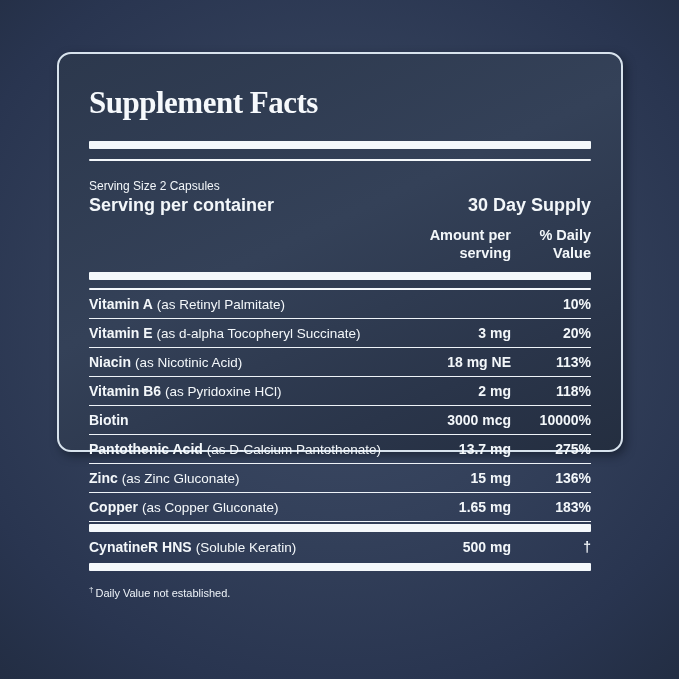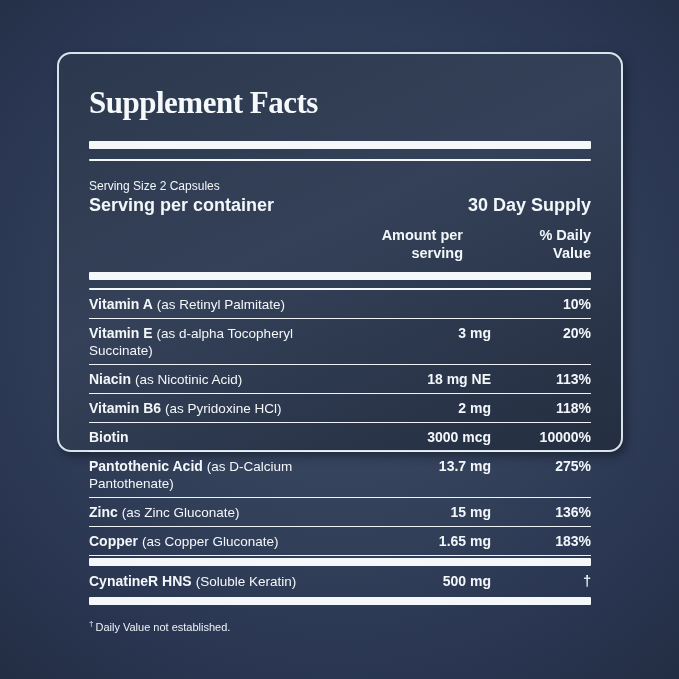--- a/index.html
+++ b/index.html
@@ -26,28 +26,28 @@
   }
   .bar{background:#f4f8fb;border-radius:1px;}
   .bar.thick{height:8px;}
   .bar.thin{height:2px;}
   .b1{margin-top:22px;}
   .t1{margin-top:10px;}
   .serving-size{margin-top:17px;font-size:12px;line-height:17px;}
   .serving-row{margin-top:2px;display:flex;justify-content:space-between;
     font-size:18px;font-weight:bold;line-height:17px;}
   .col-headers{display:flex;margin-top:12px;font-size:14.5px;font-weight:bold;
-    line-height:18px;text-align:right;white-space:pre-line;gap:48px;}
+    line-height:18px;text-align:right;white-space:pre-line;}
   .col-headers .spacer{flex:1;}
   .col-amount{width:120px;}
   .col-dv{width:80px;}
   .b2{margin-top:10px;}
   .t2{margin-top:8px;}
   .row{display:flex;align-items:baseline;padding:5.5px 0;
-    border-bottom:1.5px solid #eef3f8;font-size:14px;line-height:16px;gap:20px;}
+    border-bottom:1.5px solid #eef3f8;font-size:14px;line-height:16px;}
   .row .cell-name{flex:1;text-align:left;}
   .row .nm{font-weight:bold;}
   .row .dt{font-weight:normal;font-size:13.5px;margin-left:4px;}
   .row .amt{width:120px;text-align:right;font-weight:bold;}
   .row .dv{width:80px;text-align:right;font-weight:bold;}
   .b3{margin-top:2px;}
   .row.highlight{border-bottom:none;padding:7px 0;}
   .b4{margin-top:0;}
   .footnote{margin-top:10px;font-size:11px;line-height:17px;color:#eef3f8;}
   .footnote .dag{vertical-align:super;font-size:8px;margin-right:2px;}

